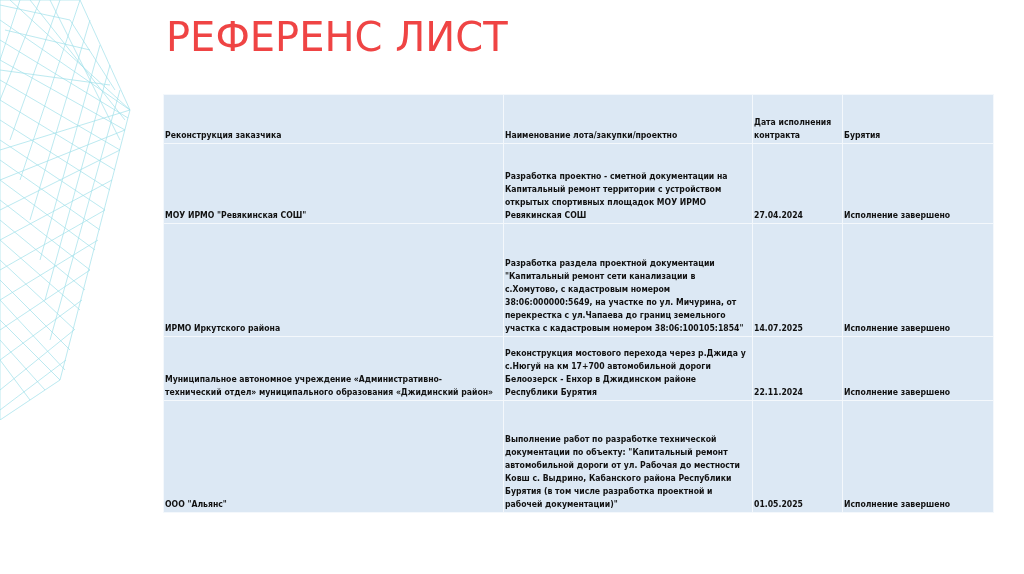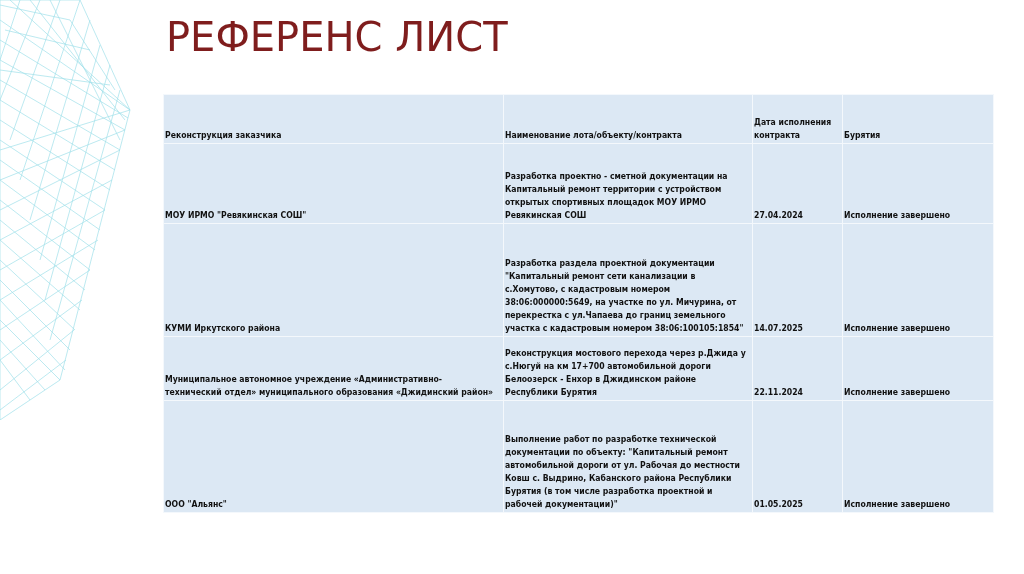--- a/index.html
+++ b/index.html
@@ -5,21 +5,21 @@
     html, body { margin:0; padding:0; }
     body {
       width:1024px; height:574px; overflow:hidden; position:relative;
       background:#ffffff;
       font-family:"Liberation Sans", sans-serif;
     }
     .deco { position:absolute; left:0; top:0; width:180px; height:420px; }
     .title {
       position:absolute; left:166px; top:14px;
       font-family:"DejaVu Sans", sans-serif;
-      font-size:40px; color:#7f1d1d; letter-spacing:0px;
+      font-size:40px; color:#ef4444; letter-spacing:0px;
       font-weight:normal;
     }
     table.ref {
       position:absolute; left:163px; top:94px;
       width:830px; border-collapse:collapse; table-layout:fixed;
       font-family:"DejaVu Sans Condensed", "DejaVu Sans", sans-serif;
       font-size:8.6px; color:#111;
     }
     table.ref td, table.ref th {
       background:#dce8f4;
@@ -88,36 +88,36 @@
 <table class="ref">
   <colgroup>
     <col style="width:340px">
       <col style="width:249px">
       <col style="width:90px">
       <col style="width:151px">
   </colgroup>
   <tbody>
       <tr style="height:49px">
     <th>Реконструкция заказчика</th>
-    <th>Наименование лота/объекту/контракта</th>
+    <th>Наименование лота/закупки/проектно</th>
     <th class="pre">Дата исполнения
 контракта</th>
     <th>Бурятия</th>
   </tr>
   <tr style="height:80px">
     <td class="pre">МОУ ИРМО "Ревякинская СОШ"</td>
     <td class="pre">Разработка проектно - сметной документации на
 Капитальный ремонт территории с устройством
 открытых спортивных площадок МОУ ИРМО
 Ревякинская СОШ</td>
     <td class="date">27.04.2024</td>
     <td>Исполнение завершено</td>
   </tr>
   <tr style="height:113px">
-    <td class="pre">КУМИ Иркутского района</td>
+    <td class="pre">ИРМО Иркутского района</td>
     <td class="pre">Разработка раздела проектной документации
 "Капитальный ремонт сети канализации в
 с.Хомутово, с кадастровым номером
 38:06:000000:5649, на участке по ул. Мичурина, от
 перекрестка с ул.Чапаева до границ земельного
 участка с кадастровым номером 38:06:100105:1854"</td>
     <td class="date">14.07.2025</td>
     <td>Исполнение завершено</td>
   </tr>
   <tr style="height:64px">

